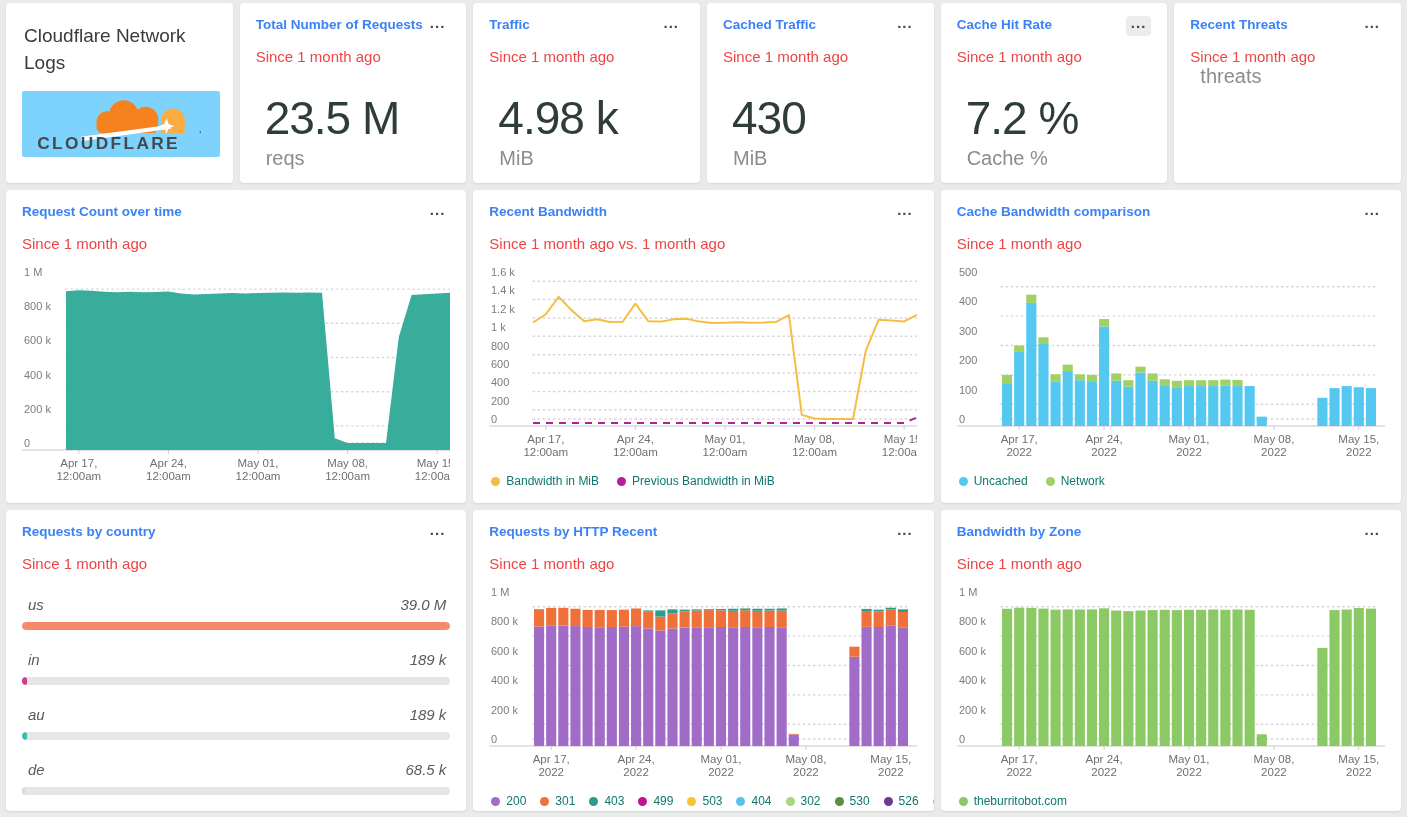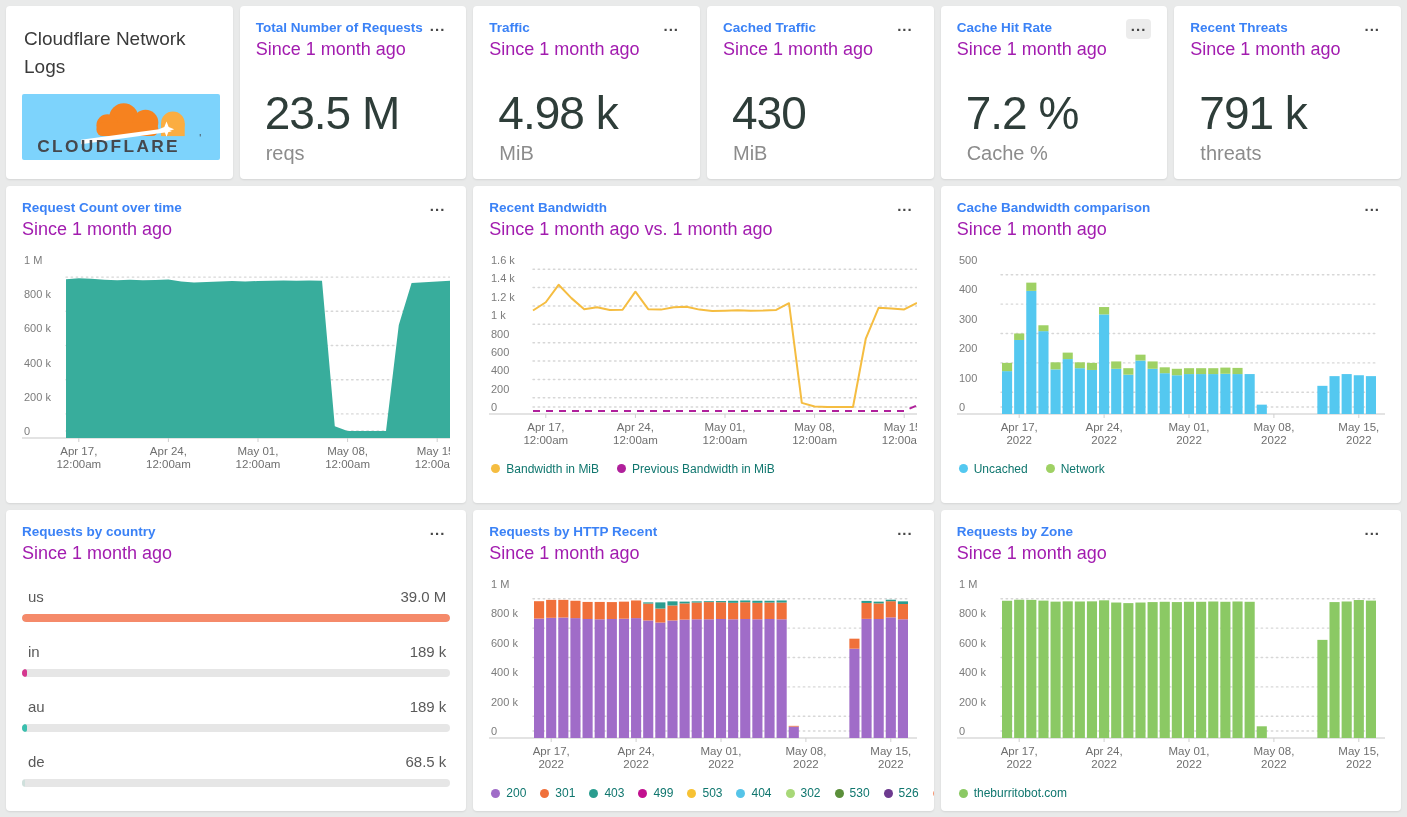--- a/index.html
+++ b/index.html
@@ -6,21 +6,21 @@
   html,body { width:1407px; height:817px; overflow:hidden; }
   body { background:#e9eaea; font-family:"Liberation Sans", sans-serif; color:#3f3f3f; }
   .page { display:flex; flex-direction:column; gap:7px; padding:6px; height:100%;justify-content:flex-end; }
   .row { display:grid; gap:7px; }
   .row.top { grid-template-columns:repeat(6,1fr); height:196px; }
   .row.mid { grid-template-columns:repeat(3,1fr); height:360px; }
   .row.bot { grid-template-columns:repeat(3,1fr); height:301px; }
   .card { background:#fff; border-radius:4px; box-shadow:0 1px 2px rgba(0,0,0,.09); padding:13px 16px; overflow:hidden; position:relative; }
   .card-head { display:flex; justify-content:space-between; align-items:flex-start; }
   .card-title { font-size:13.5px; font-weight:700; color:#3b82f6; line-height:1.35; }
-  .card-sub { font-size:18px; color:#a21caf; margin-top:2px; }
+  .card-sub { font-size:15px; color:#ef4444; margin-top:14px; }
   .menu-btn { border:none; background:transparent; font-size:15px; font-weight:700; color:#474747; letter-spacing:1px; line-height:6px; padding:4px 5px 10px; cursor:pointer; border-radius:4px; }
   .menu-btn.active { background:#ececec; }
   
   .stat-value { font-size:46px; color:#2e3d39; letter-spacing:-1px; margin:26px 0 2px 9px; white-space:nowrap; }
   .stat-unit { font-size:20px; color:#8c8c8c; margin-left:10px; }
   
   .logo-title { font-size:19px; font-weight:400; color:#3a3a3a; line-height:1.45; padding:6px 2px 0; }
   .logo-box { margin-top:14px; background:#7dd3fc; border-radius:2px; padding:6px 8px; width:198px; height:66px; display:flex; align-items:center; justify-content:center; }
   
   .chart { margin-top:10px; }
@@ -29,21 +29,21 @@
   svg.chart-bars { overflow:visible; }
   .grid { stroke:#d7d7d7; stroke-width:1.4; stroke-dasharray:1.5 3.6; stroke-linecap:round; fill:none; }
   .axis { stroke:#e3e3e3; stroke-width:2; }
   .tickmark { stroke:#cfcfcf; stroke-width:1; }
   .ylab { font-size:11px; fill:#7c7c7c; }
   .xlab { font-size:11.5px; fill:#6f6f6f; text-anchor:middle; }
   .legend { display:flex; gap:18px; margin-top:8px; padding-left:2px; flex-wrap:nowrap; }
   .legend-item { display:flex; align-items:center; gap:6px; font-size:12px; color:#0f766e; white-space:nowrap; }
   .legend-dot { width:9px; height:9px; border-radius:50%; flex:0 0 auto; }
   
-  .c-rows { margin-top:24px; }
+  .c-rows { margin-top:24px;font-style:italic; }
   .c-row { margin-bottom:21px; }
   .c-line { display:flex; justify-content:space-between; font-size:15px; color:#5a5a5a; margin-bottom:9px; padding:0 4px 0 6px; }
   .c-track { height:8px; background:#e6e6e6; border-radius:4px; overflow:hidden; }
   .c-fill { height:100%; border-radius:4px; }
 </style>
 </head>
 <body>
 
 <div class="page">
 
@@ -115,21 +115,20 @@
     </section>
 
     <section class="card">
       <div class="card-head">
         <div>
           <div class="card-title">Recent Threats</div>
           <div class="card-sub">Since 1 month ago</div>
         </div>
         <button class="menu-btn">...</button>
       </div>
-      <div class="stat-value">791 k</div>
       <div class="stat-unit">threats</div>
     </section>
   </div>
 
   <div class="row mid">
     <section class="card">
       <div class="card-head">
         <div>
           <div class="card-title">Request Count over time</div>
           <div class="card-sub">Since 1 month ago</div>
@@ -509,21 +508,21 @@
           </span>
           <span class="legend-item">
             <span class="legend-dot" style="background: rgb(247, 150, 115);"></span>
           </span>
         </div>
     </section>
 
     <section class="card">
       <div class="card-head">
         <div>
-          <div class="card-title">Requests by Zone</div>
+          <div class="card-title">Bandwidth by Zone</div>
           <div class="card-sub">Since 1 month ago</div>
         </div>
         <button class="menu-btn">...</button>
       </div>
       <div class="chart">
           <svg width="428" height="204" viewBox="0 0 428 204" class="chart-bars">
             <line x1="44" x2="420" y1="157" y2="157" class="grid"></line>
             <line x1="44" x2="420" y1="24.69999999999999" y2="24.69999999999999" class="grid"></line>
             <line x1="44" x2="420" y1="54.10000000000001" y2="54.10000000000001" class="grid"></line>
             <line x1="44" x2="420" y1="83.5" y2="83.5" class="grid"></line>

